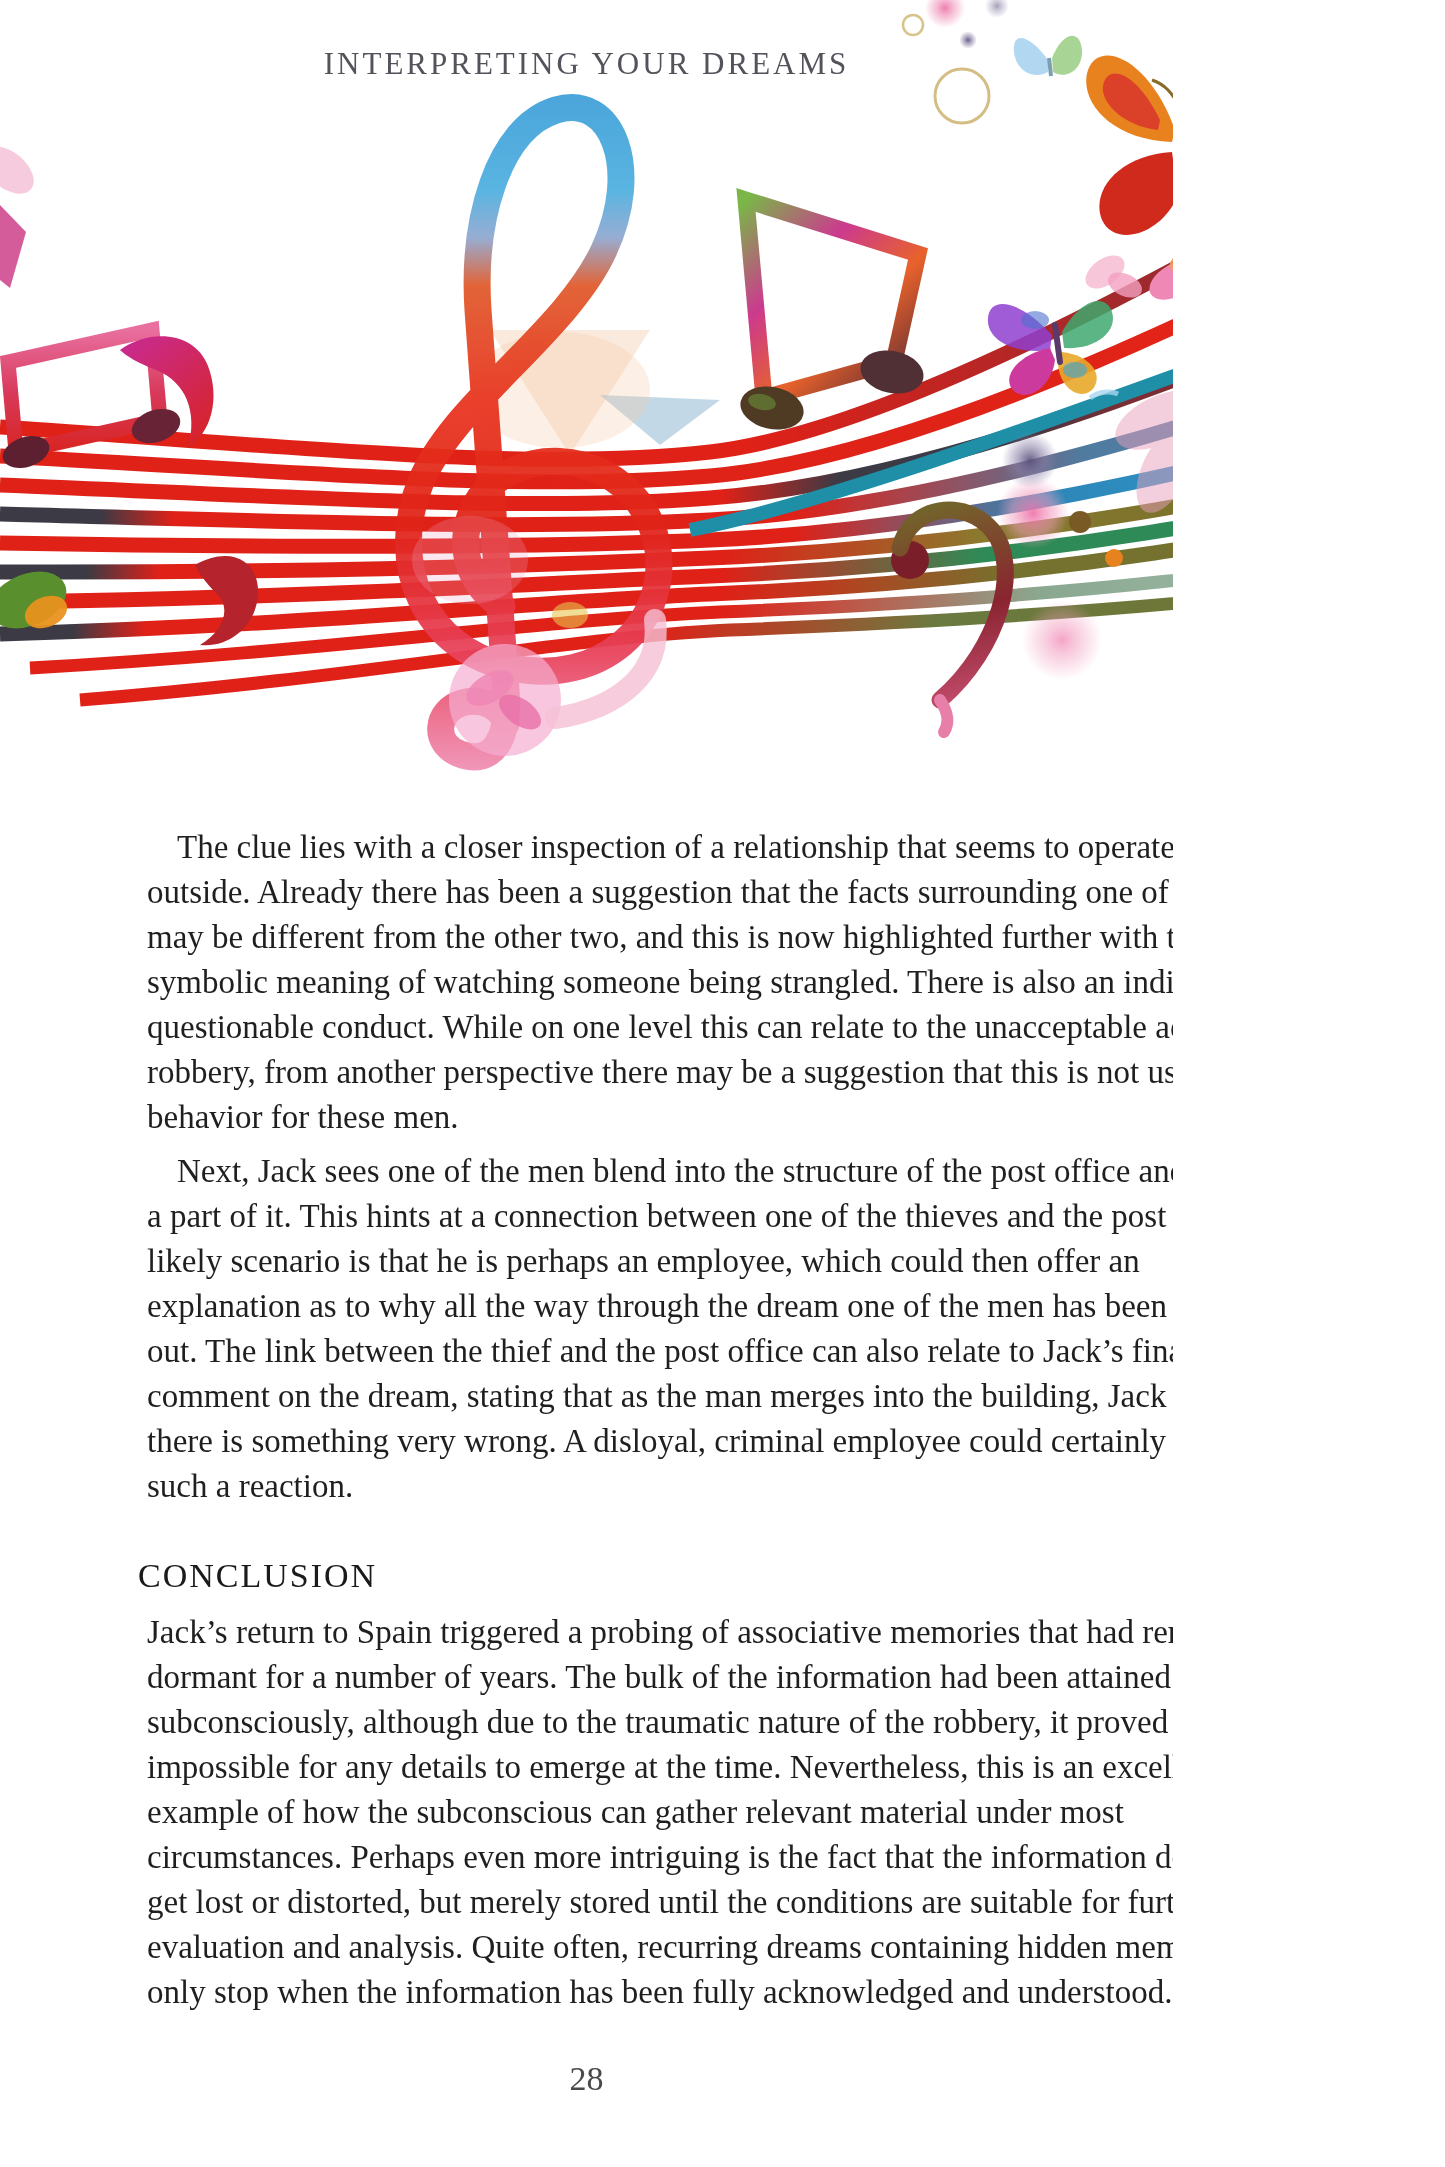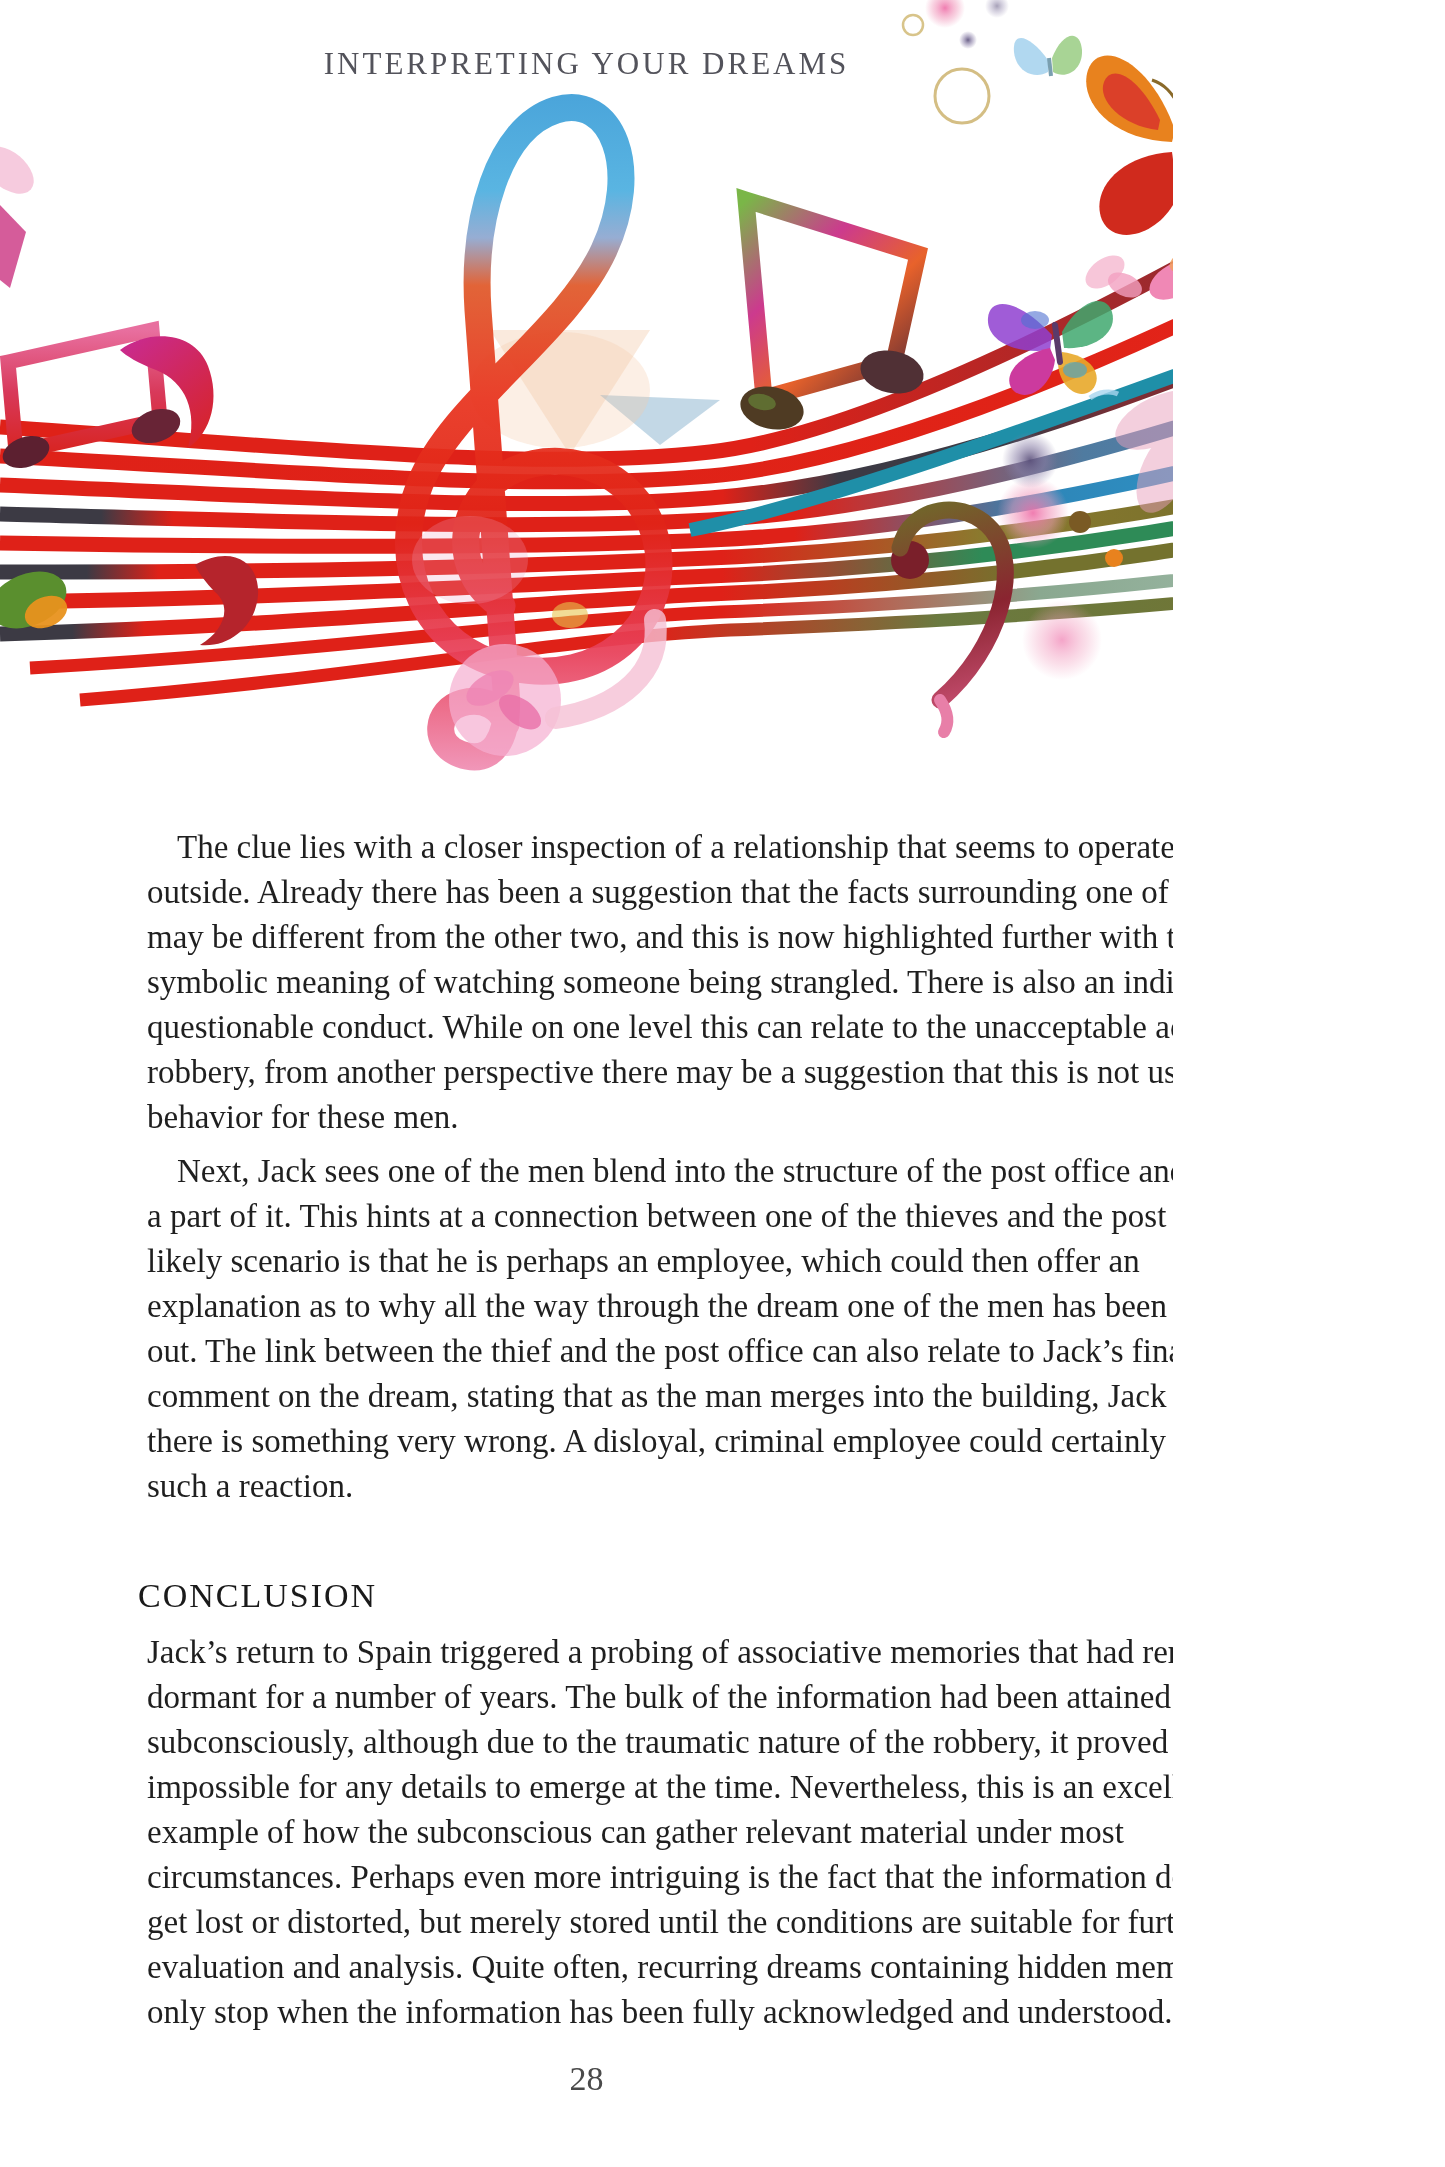--- a/index.html
+++ b/index.html
@@ -31,21 +31,21 @@
     left:138px; top:816px;
     width:1172px;
     font-size:33px;
     line-height:45px;
     color:#1f1f1f;
     z-index:4;
   }
   .para{margin:9px;}
   .para.indent{text-indent:30px;}
   .section-heading{
-    margin:64px 0 12px 0;
+    margin:44px 0 12px 0;
     font-size:34px;
     letter-spacing:2px;
     font-weight:normal;
     color:#1a1a1a;
   }
   .page-number{
     position:absolute;
     left:0; width:100%;
     top:2060px;
     text-align:center;

